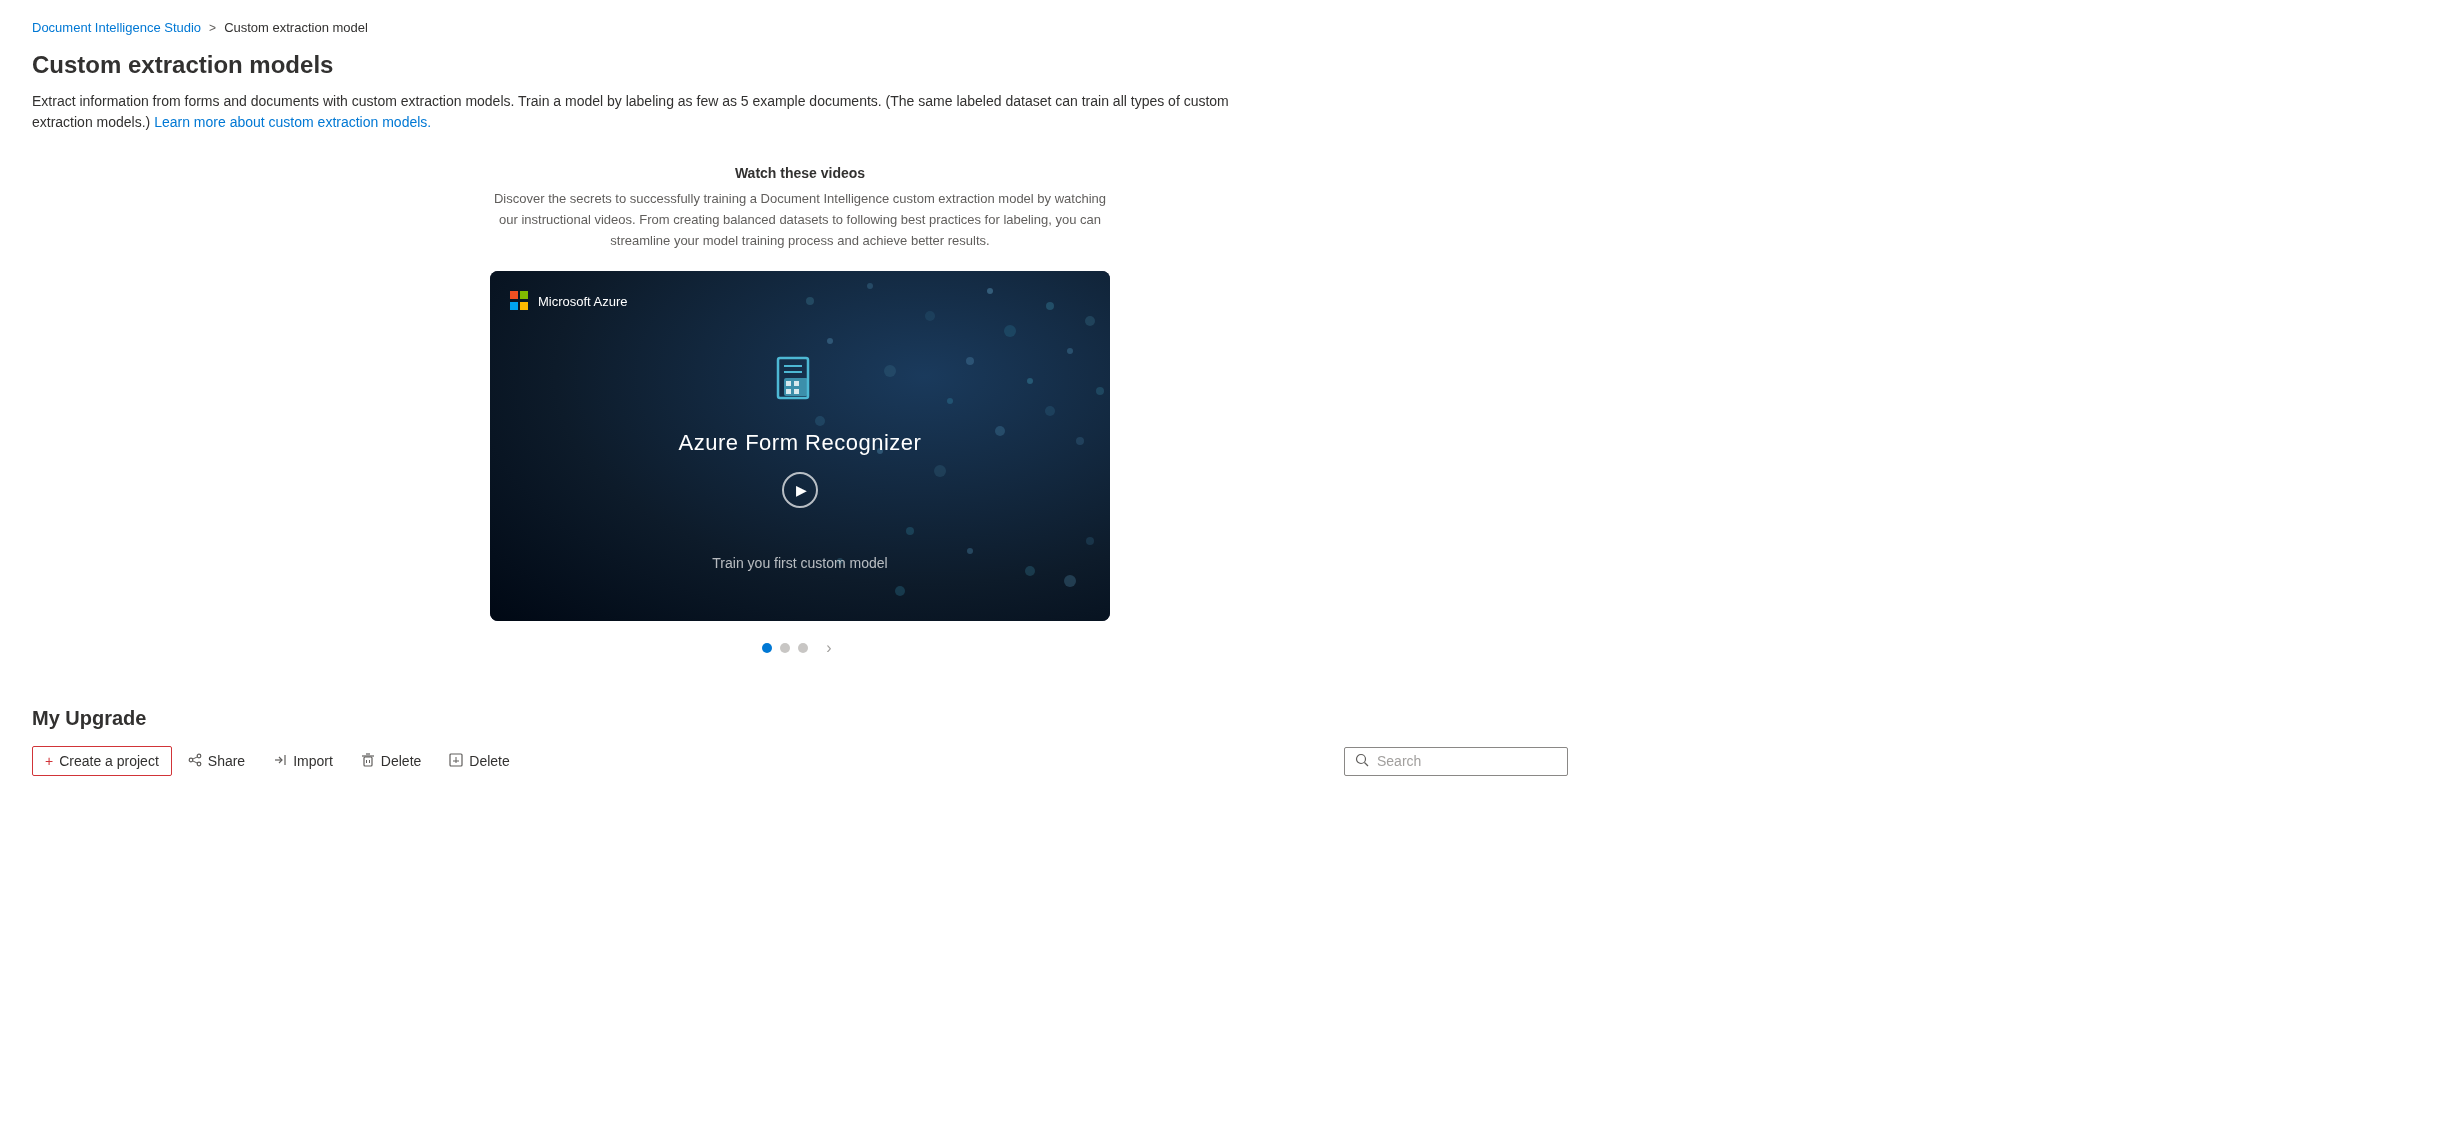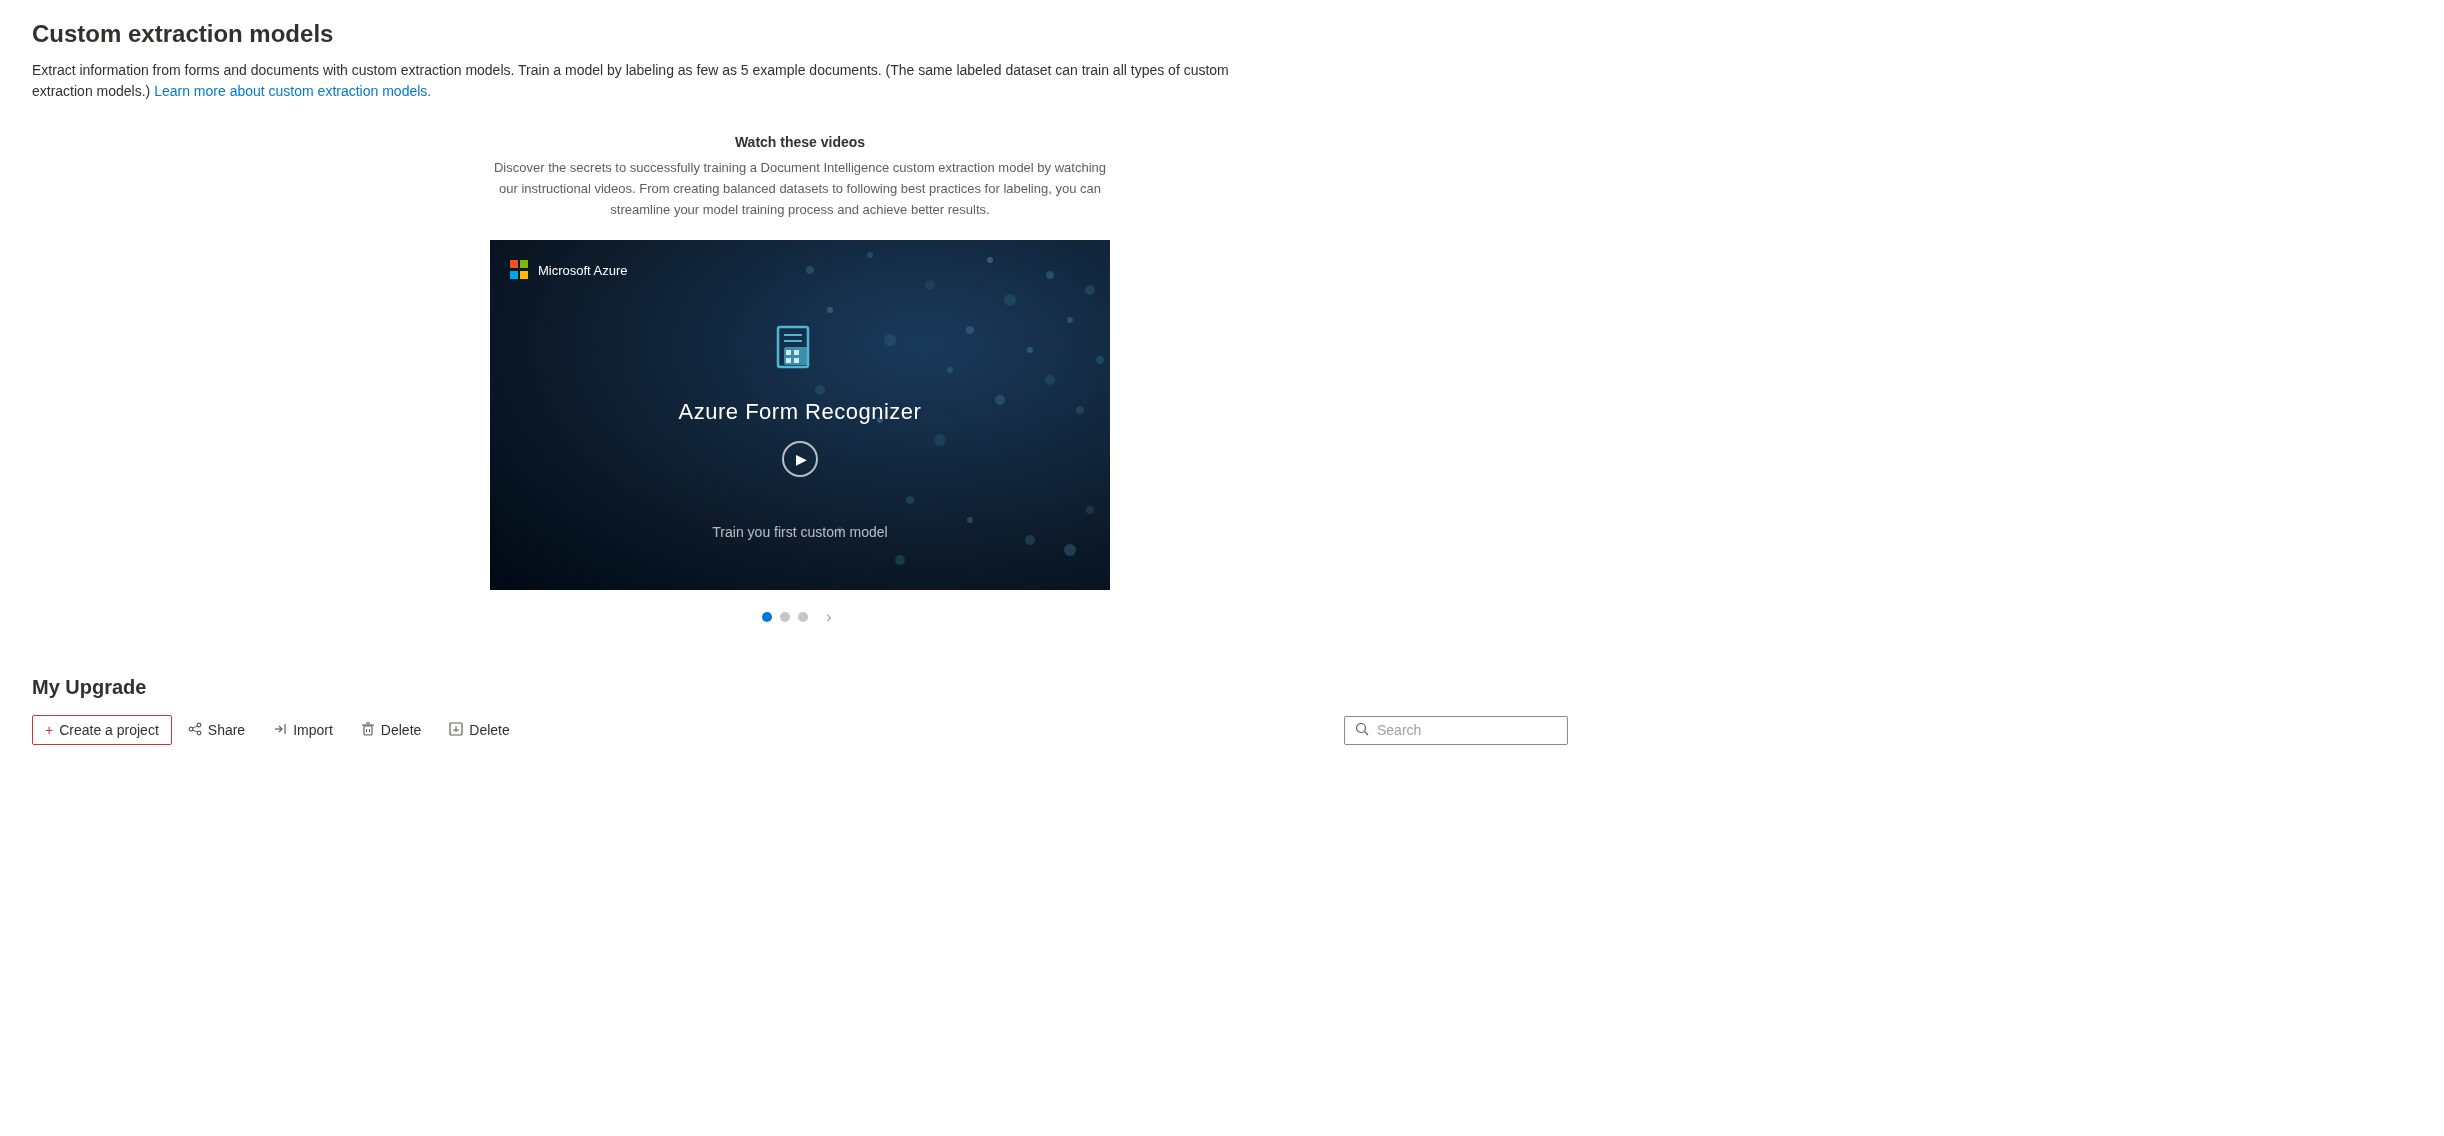--- a/index.html
+++ b/index.html
@@ -91,21 +91,21 @@
     .video-info-text {
       font-size: 13px;
       color: #605e5c;
       line-height: 1.6;
     }
 
     .video-player-container {
       width: 620px;
       height: 350px;
       background: #1a1a2e;
-      border-radius: 0;
+      border-radius: 8px;
       position: relative;
       overflow: hidden;
       cursor: pointer;
     }
 
     .video-bg {
       width: 100%;
       height: 100%;
       position: absolute;
       top: 0;
@@ -331,20 +331,25 @@
 
     .search-input::placeholder {
       color: #a19f9d;
     }
   </style>
 </head>
 <body>
 
 <div class="page-container">
 
+  <div class="breadcrumb">
+    <a class="breadcrumb-link">Document Intelligence Studio</a>
+    <span class="breadcrumb-separator">&gt;</span>
+    <span class="breadcrumb-current">Custom extraction model</span>
+  </div>
 
   <h1 class="page-title">Custom extraction models</h1>
 
   <p class="page-description">
     <span>Extract information from forms and documents with custom extraction models. Train a model by labeling as few as 5 example documents. (The same labeled dataset can train all types of custom extraction models.)</span>
     <a href="#">Learn more about custom extraction models.</a>
   </p>
 
   <div class="video-section">
     <div class="video-info">

